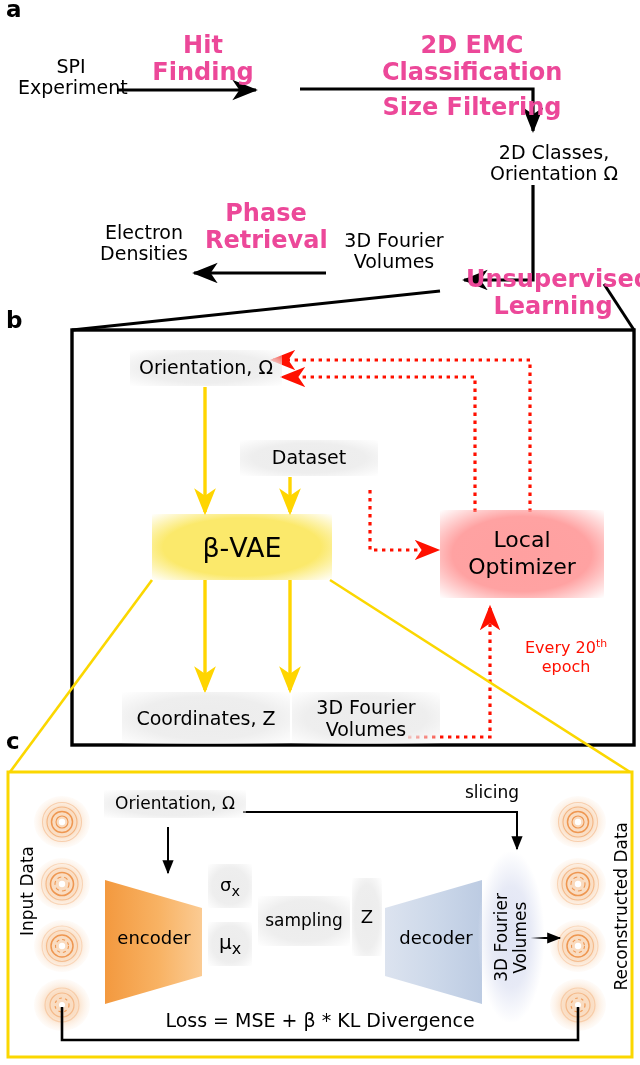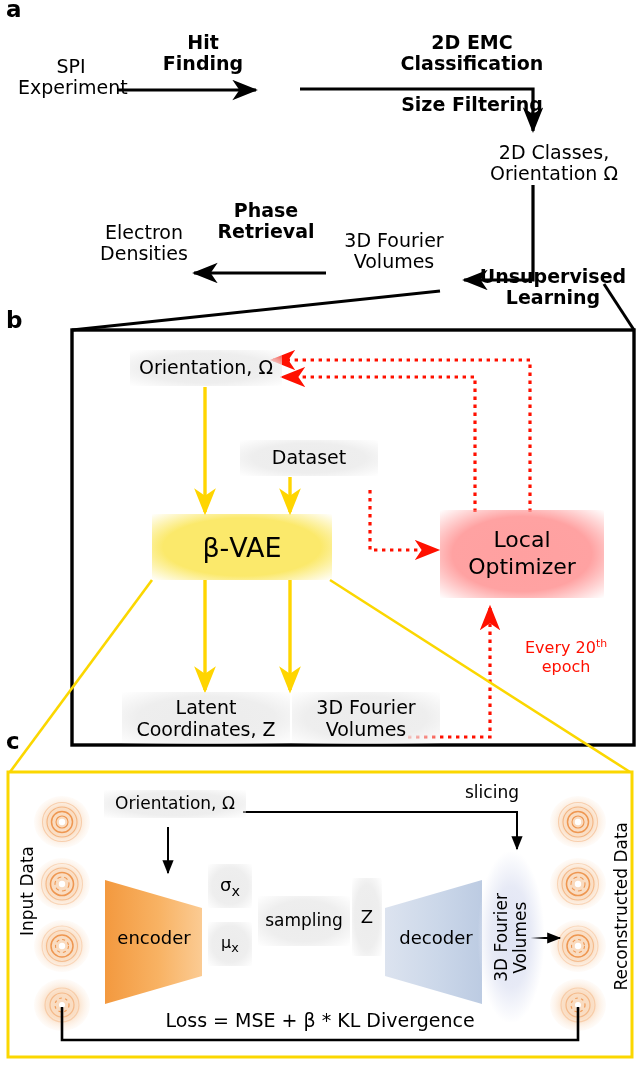--- a/index.html
+++ b/index.html
@@ -4,21 +4,21 @@
 <style>
   html,body{margin:0;padding:0;background:#fff;}
   body{width:640px;height:1065px;position:relative;overflow:hidden;
        font-family:"DejaVu Sans","Liberation Sans",sans-serif;color:#000;}
   .fig{position:absolute;left:0;top:0;width:640px;height:1065px;}
   svg.layer{position:absolute;left:0;top:0;width:640px;height:1065px;overflow:visible;}
   .abs{position:absolute;}
   .ctr{text-align:center;}
   .panel-label{font-weight:bold;font-size:23px;font-family:"DejaVu Sans","Liberation Sans",sans-serif;}
   .blk{font-size:19px;line-height:1.12;color:#000;}
-  .orange{color:#000000;font-weight:bold;font-size:19px;line-height:1.12;}
+  .orange{color:#ec4899;font-weight:bold;font-size:24px;line-height:1.12;}
   .red{color:#FF1000;font-size:16px;line-height:1.15;}
   .graybox{background:radial-gradient(ellipse at center,#ececec 0%,#eeeeee 58%,rgba(240,240,240,0) 100%);
            display:flex;align-items:center;justify-content:center;text-align:center;}
   .yellowbox{background:radial-gradient(ellipse at center,#FBE96B 0%,#FBE96B 62%,rgba(251,233,107,0) 100%);
              display:flex;align-items:center;justify-content:center;}
   .pinkbox{background:radial-gradient(ellipse at center,#FFA0A0 0%,#FFA2A2 60%,rgba(255,160,160,0) 100%);
            display:flex;align-items:center;justify-content:center;text-align:center;}
   .vert{writing-mode:vertical-rl;transform:rotate(180deg);}
   .fv-glow{background:radial-gradient(ellipse at center,#dfe3f3 0%,#e7eaf6 42%,rgba(231,234,246,0) 72%);
            display:flex;align-items:center;justify-content:center;}
@@ -273,21 +273,20 @@
 
   <div class="abs red ctr" style="left:500px;top:617px;width:132px;margin-top:21px;">
     <div>
       <span>Every  20</span><sup>th</sup>
     </div>
     <div>epoch</div>
   </div>
 
   <div class="abs graybox blk" style="left:122px;top:692px;width:168px;height:52px;line-height:1.18;">
     <div>
-      <div>Latent</div>
       <div>Coordinates, Z</div>
     </div>
   </div>
 
   <div class="abs graybox blk" style="left:292px;top:692px;width:148px;height:52px;line-height:1.18;">
     <div>
       <div>3D Fourier</div>
       <div>Volumes</div>
     </div>
   </div>
@@ -307,21 +306,21 @@
   </div>
 
   <div class="abs blk" style="left:437px;top:783px;width:110px;text-align:center;font-size:17px;">
     <span>slicing</span>
   </div>
 
   <div class="abs graybox" style="left:208px;top:864px;width:44px;height:44px;font-size:18px;">
     <span><span>σ</span><sub style="font-size:0.8em;">x</sub></span>
   </div>
 
-  <div class="abs graybox" style="left:208px;top:922px;width:44px;height:44px;font-size:16px;">
+  <div class="abs graybox" style="left:208px;top:922px;width:44px;height:44px;font-size:20px;">
     <span><span>μ</span><sub style="font-size:0.8em;">x</sub></span>
   </div>
 
   <div class="abs graybox blk" style="left:258px;top:896px;width:92px;height:50px;font-size:17px;">
     <span>sampling</span>
   </div>
 
   <div class="abs graybox blk" style="left:352px;top:878px;width:30px;height:78px;font-size:18px;">
     <span>Z</span>
   </div>

